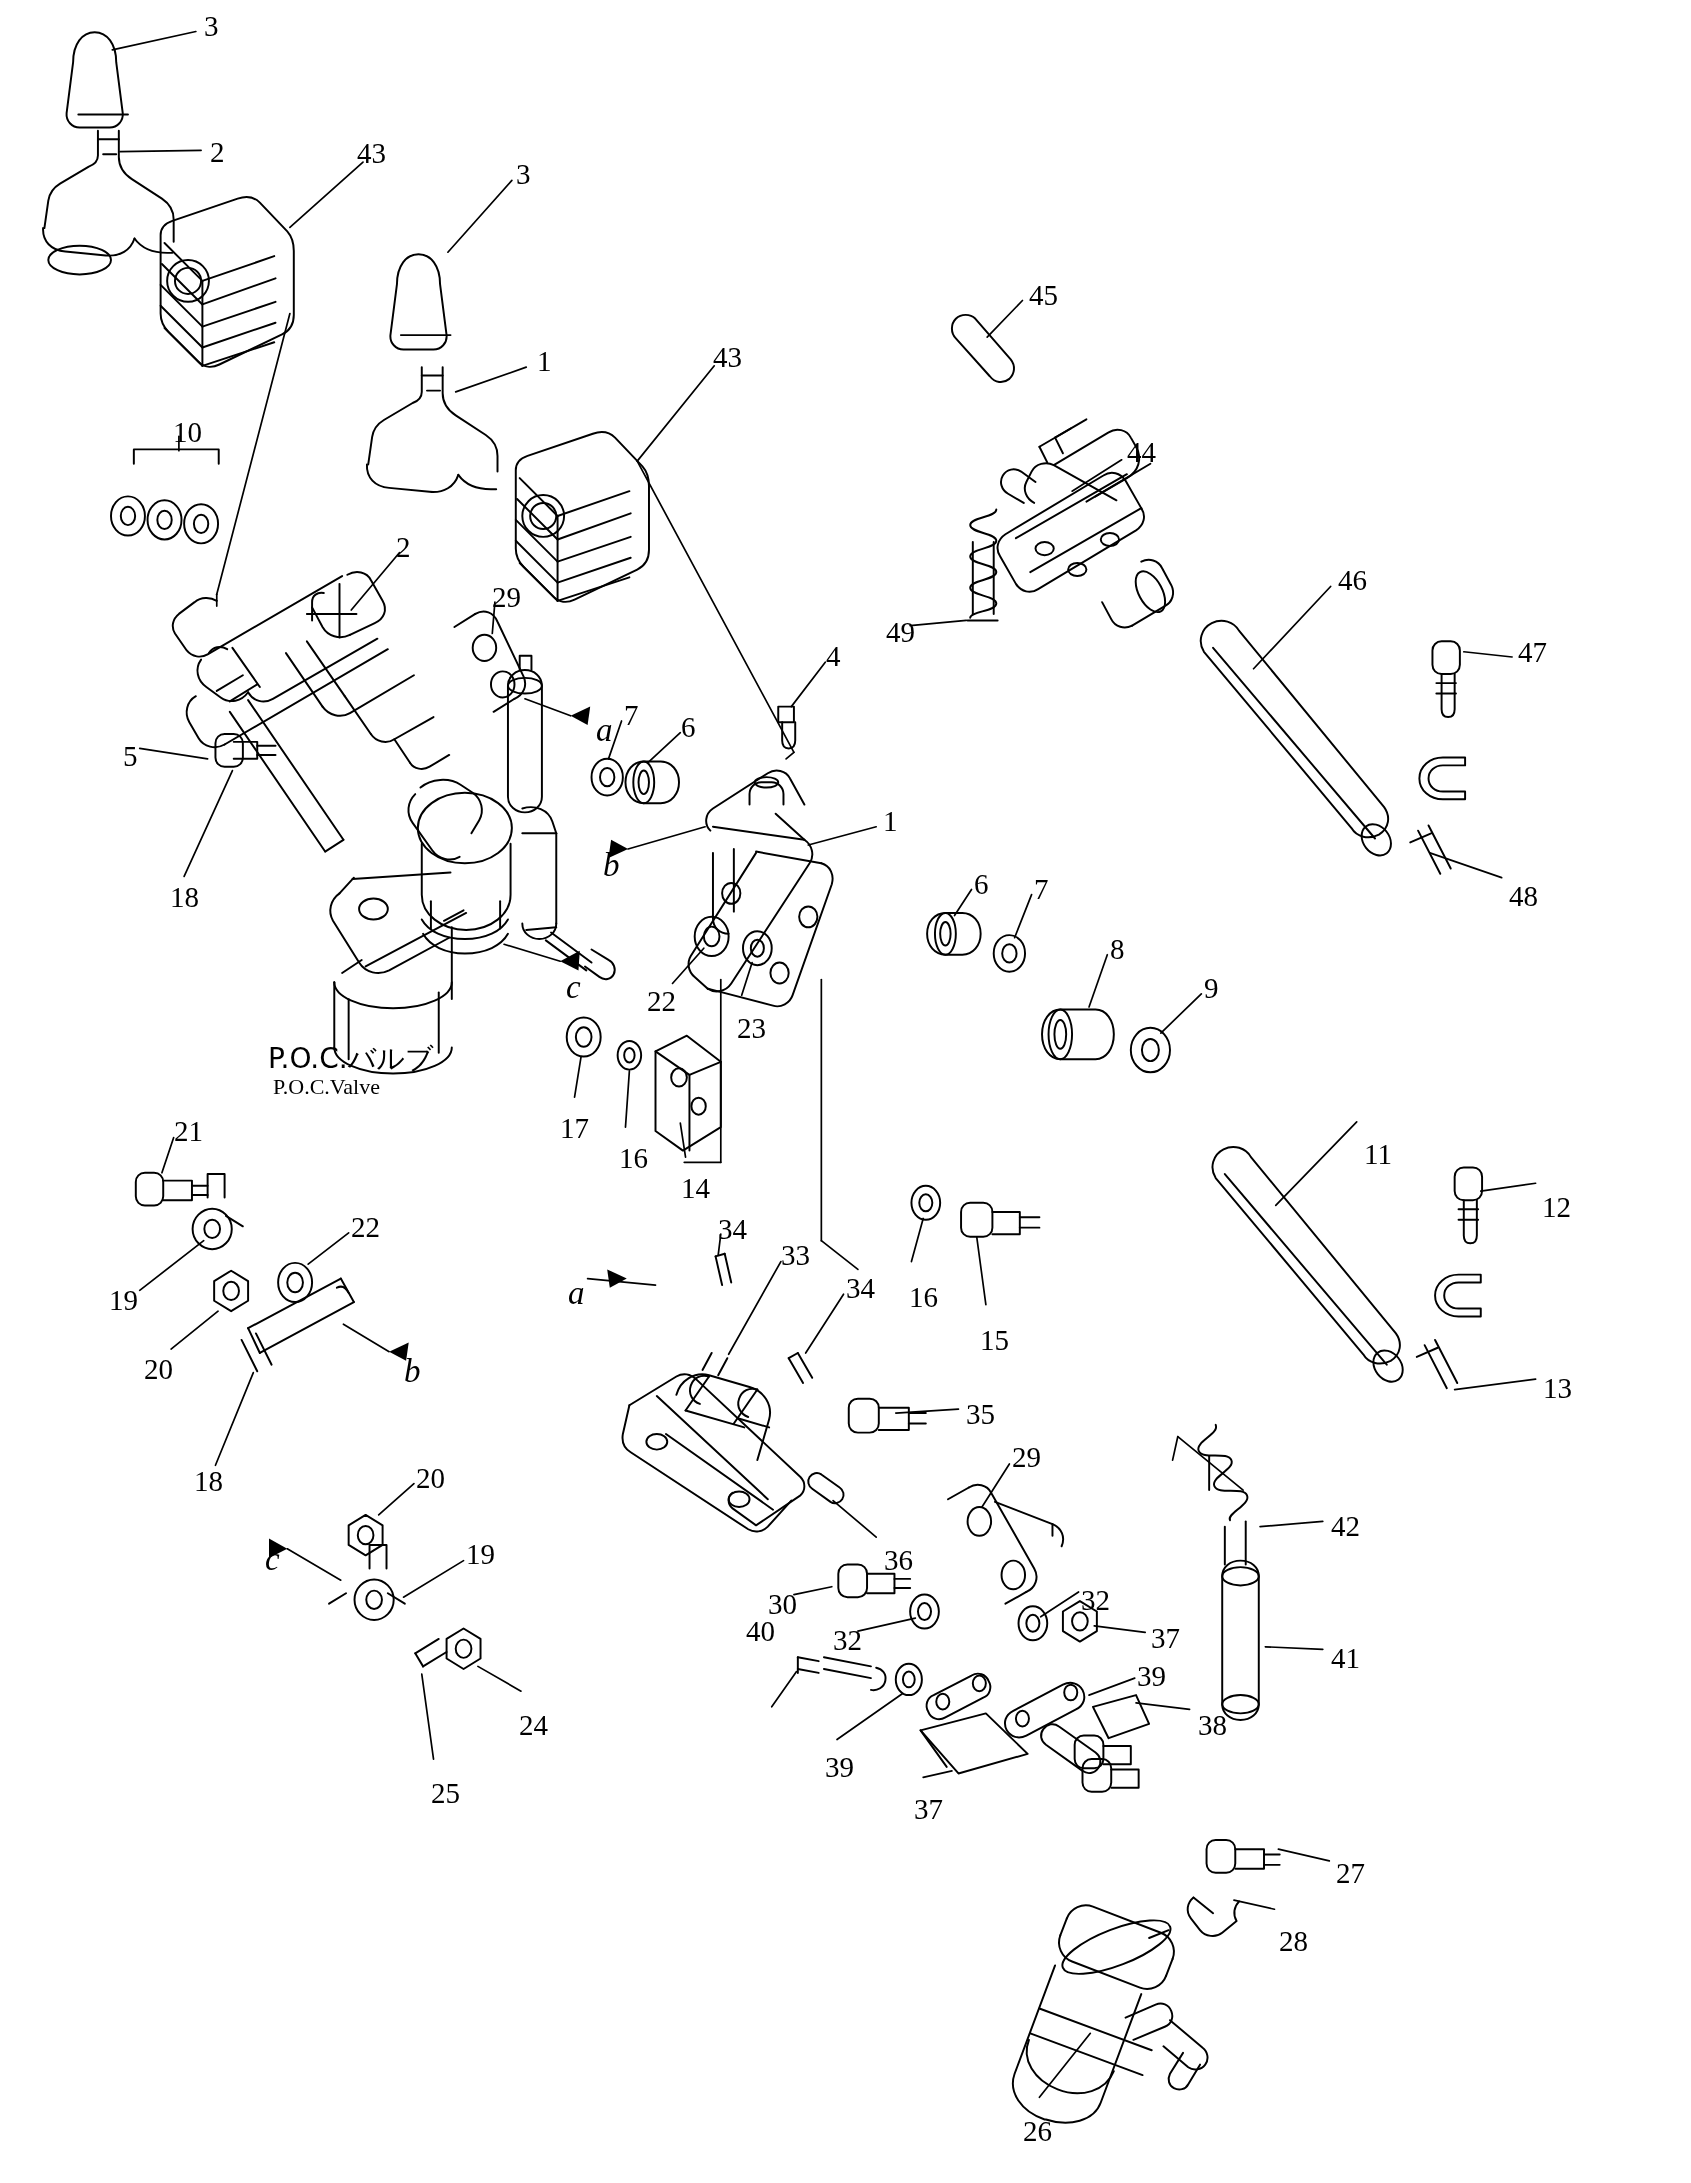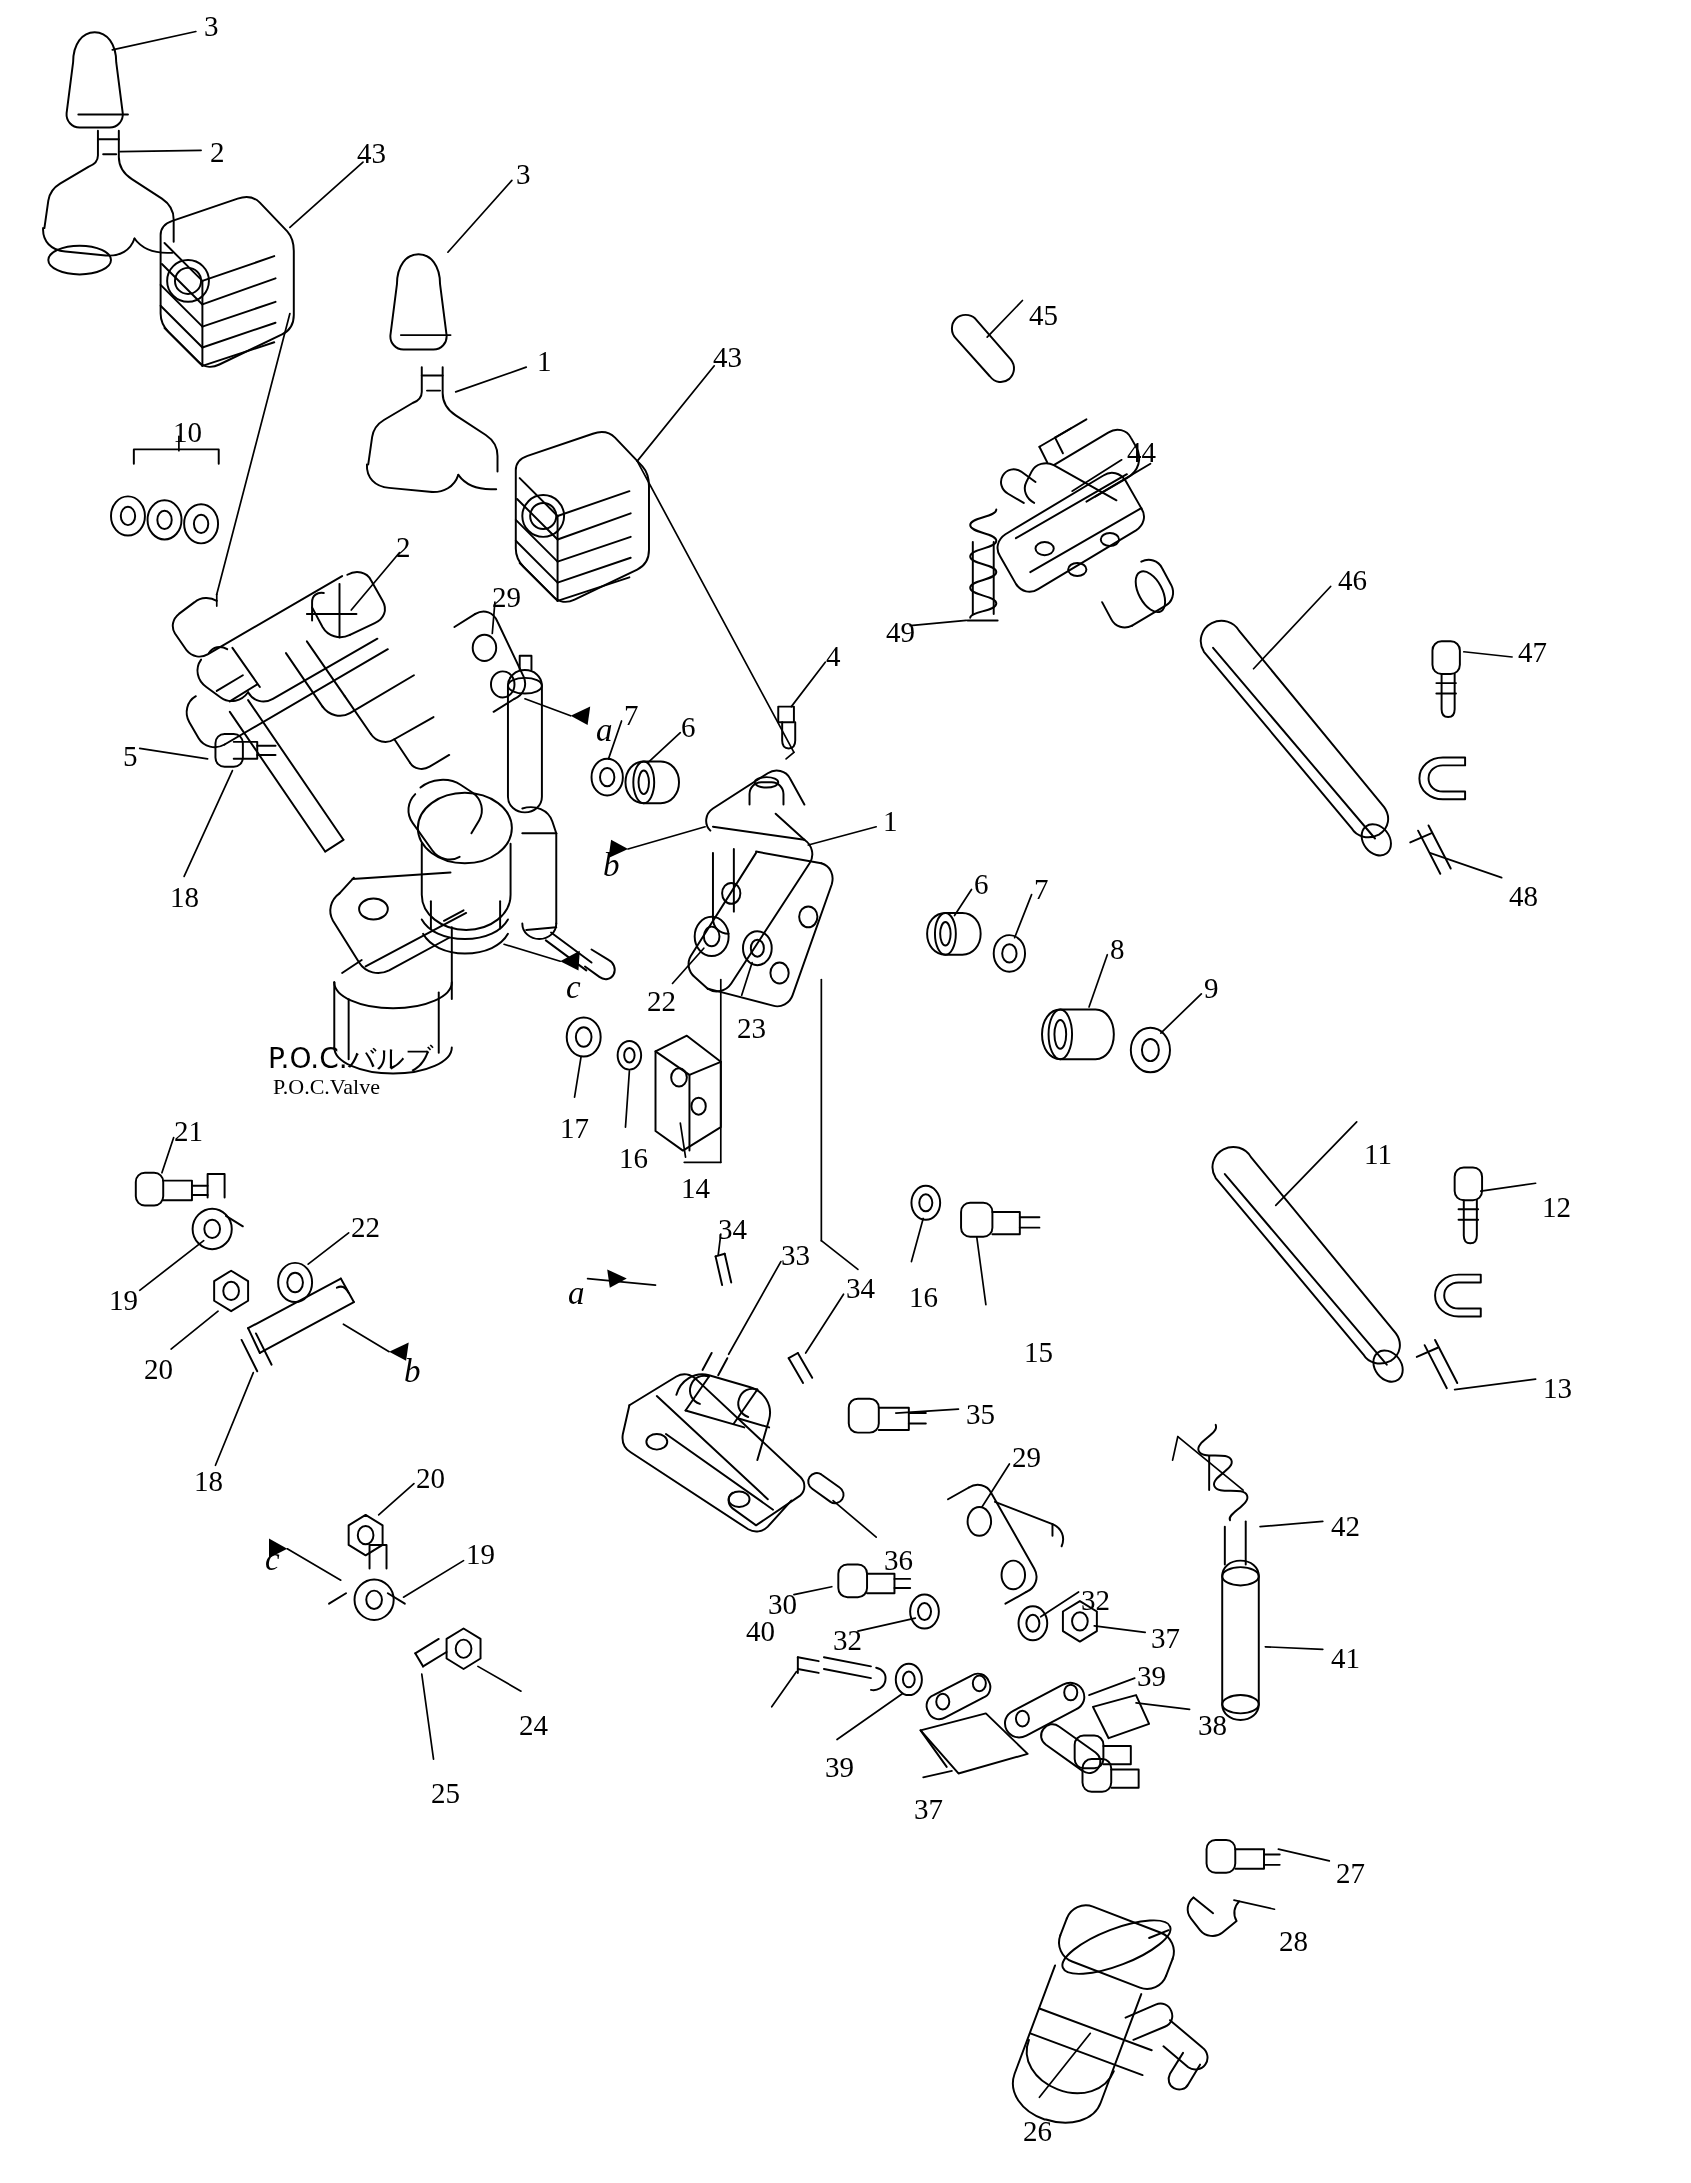--- a/index.html
+++ b/index.html
@@ -718,21 +718,21 @@
         <path d="M1804 2200 l-8 36"></path>
       </g>
 
     </g>
   </svg>
 
   <div class="cal num" style="left:204px; top:11.8px;">3</div>
   <div class="cal num" style="left:210px; top:138px;">2</div>
   <div class="cal num" style="left:357px; top:139px;">43</div>
   <div class="cal num" style="left:516px; top:160px;">3</div>
-  <div class="cal num" style="left:1029px; top:281px;margin-top:20px;">45</div>
+  <div class="cal num" style="left:1029px; top:281px;">45</div>
   <div class="cal num" style="left:537px; top:347px;">1</div>
   <div class="cal num" style="left:713px; top:343px;">43</div>
   <div class="cal num" style="left:1127px; top:438px;">44</div>
   <div class="cal num" style="left:173px; top:418px;">10</div>
   <div class="cal num" style="left:1338px; top:566px;">46</div>
   <div class="cal num" style="left:396px; top:533px;">2</div>
   <div class="cal num" style="left:492px; top:583px;">29</div>
   <div class="cal num" style="left:886px; top:618px;">49</div>
   <div class="cal num" style="left:1518px; top:638px;">47</div>
   <div class="cal num" style="left:826px; top:642px;">4</div>
@@ -753,21 +753,21 @@
   <div class="cal num" style="left:619px; top:1144px;">16</div>
   <div class="cal num" style="left:681px; top:1174px;">14</div>
   <div class="cal num" style="left:1542px; top:1164px;margin-top:29px;">12</div>
   <div class="cal num" style="left:174px; top:1117px;">21</div>
   <div class="cal num" style="left:351px; top:1213px;">22</div>
   <div class="cal num" style="left:718px; top:1215px;">34</div>
   <div class="cal num" style="left:781px; top:1241px;">33</div>
   <div class="cal num" style="left:846px; top:1274px;">34</div>
   <div class="cal num" style="left:909px; top:1283px;">16</div>
   <div class="cal num" style="left:109px; top:1286px;">19</div>
-  <div class="cal num" style="left:1024px; top:1326px;margin-top:12px;">15</div>
+  <div class="cal num" style="left:980px; top:1326px;">15</div>
   <div class="cal num" style="left:144px; top:1355px;">20</div>
   <div class="cal num" style="left:1543px; top:1374px;">13</div>
   <div class="cal num" style="left:194px; top:1467px;">18</div>
   <div class="cal num" style="left:416px; top:1464px;">20</div>
   <div class="cal num" style="left:466px; top:1540px;">19</div>
   <div class="cal num" style="left:966px; top:1400px;">35</div>
   <div class="cal num" style="left:1012px; top:1443px;">29</div>
   <div class="cal num" style="left:1331px; top:1512px;">42</div>
   <div class="cal num" style="left:884px; top:1546px;">36</div>
   <div class="cal num" style="left:768px; top:1590px;">30</div>

